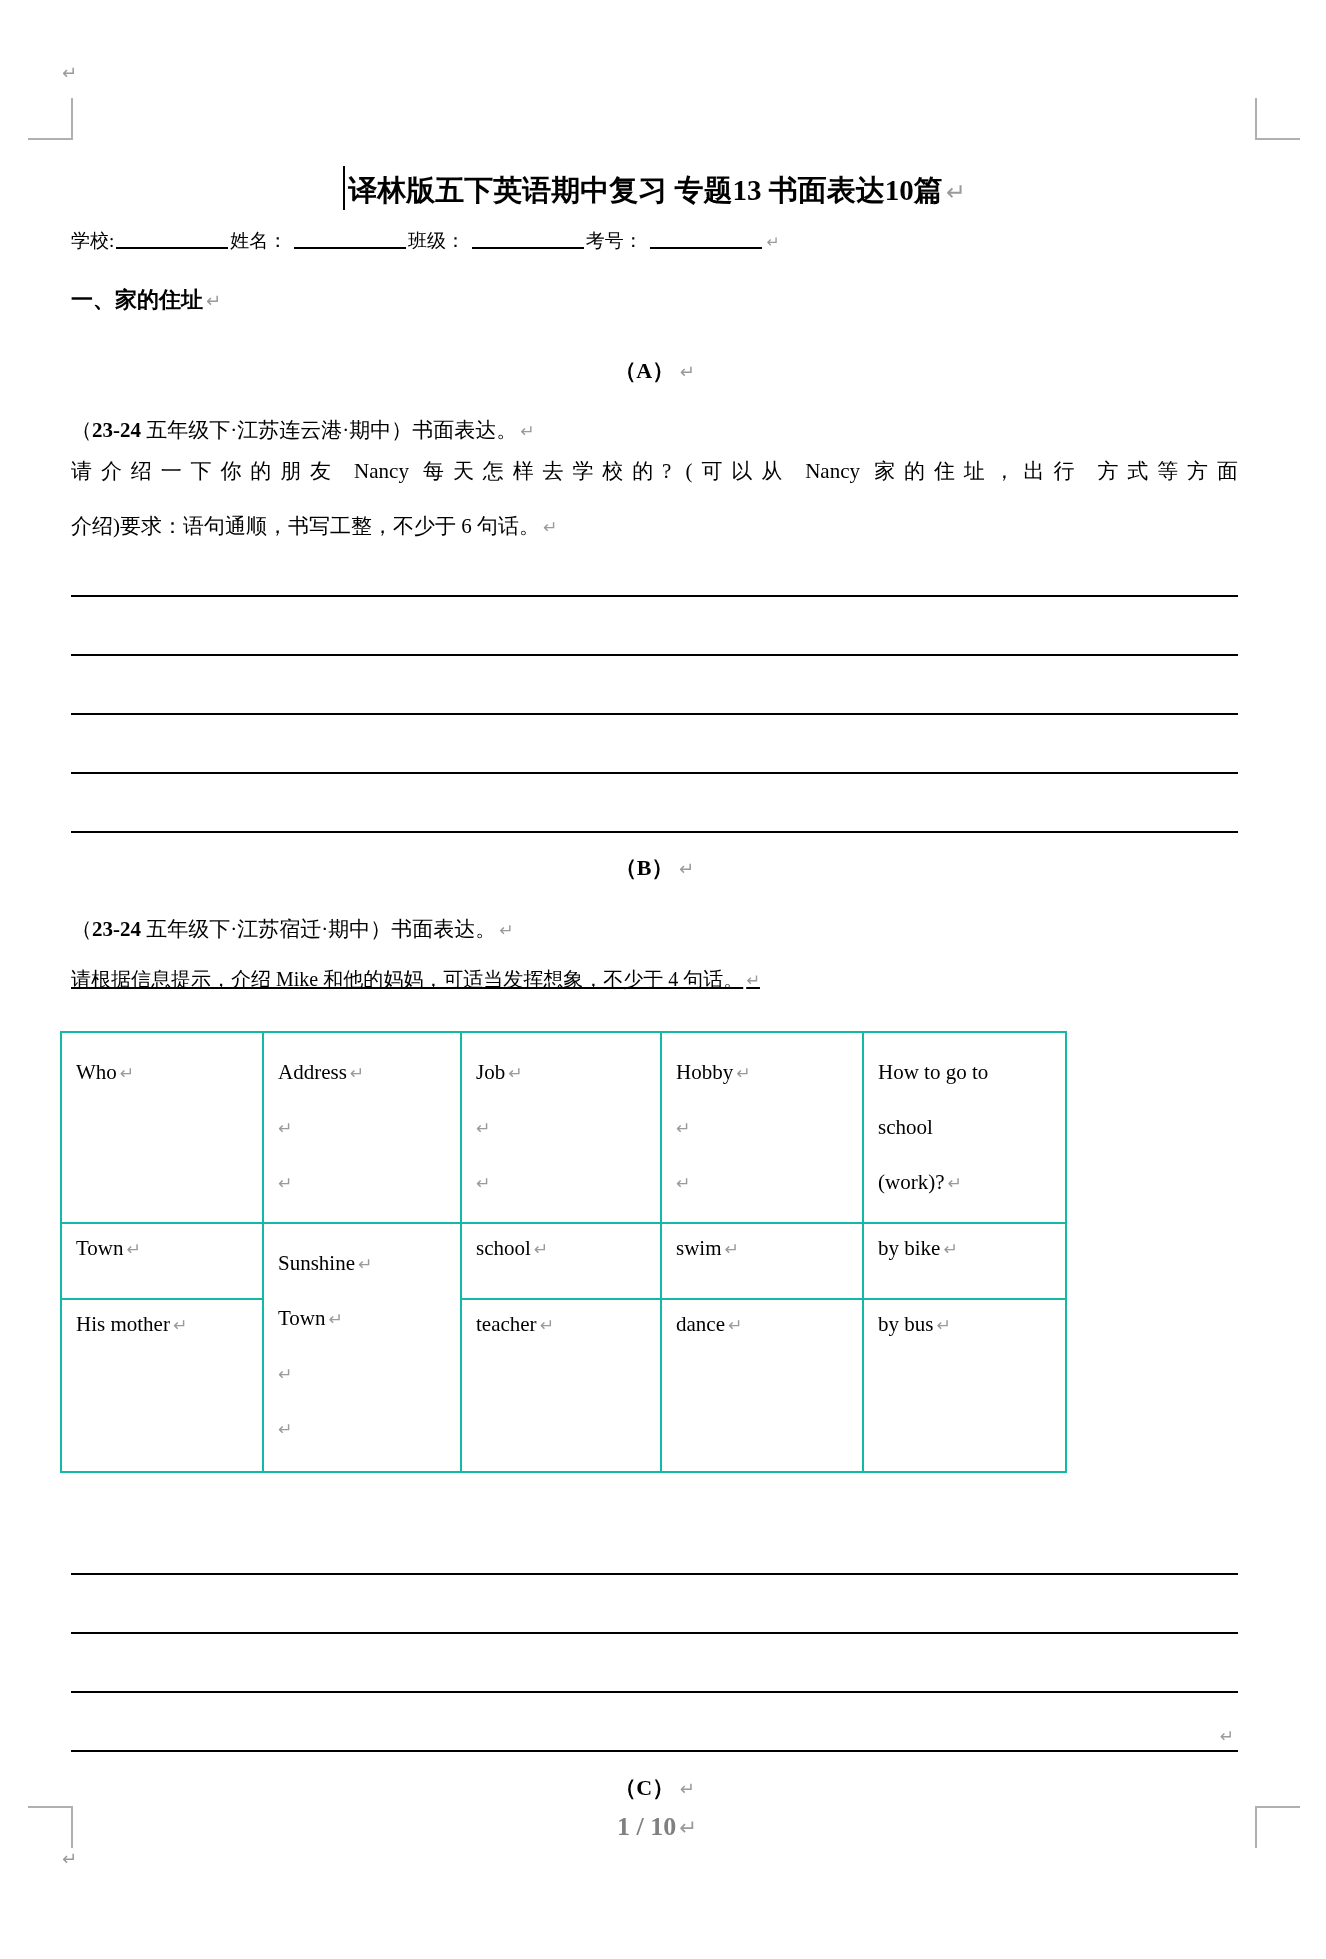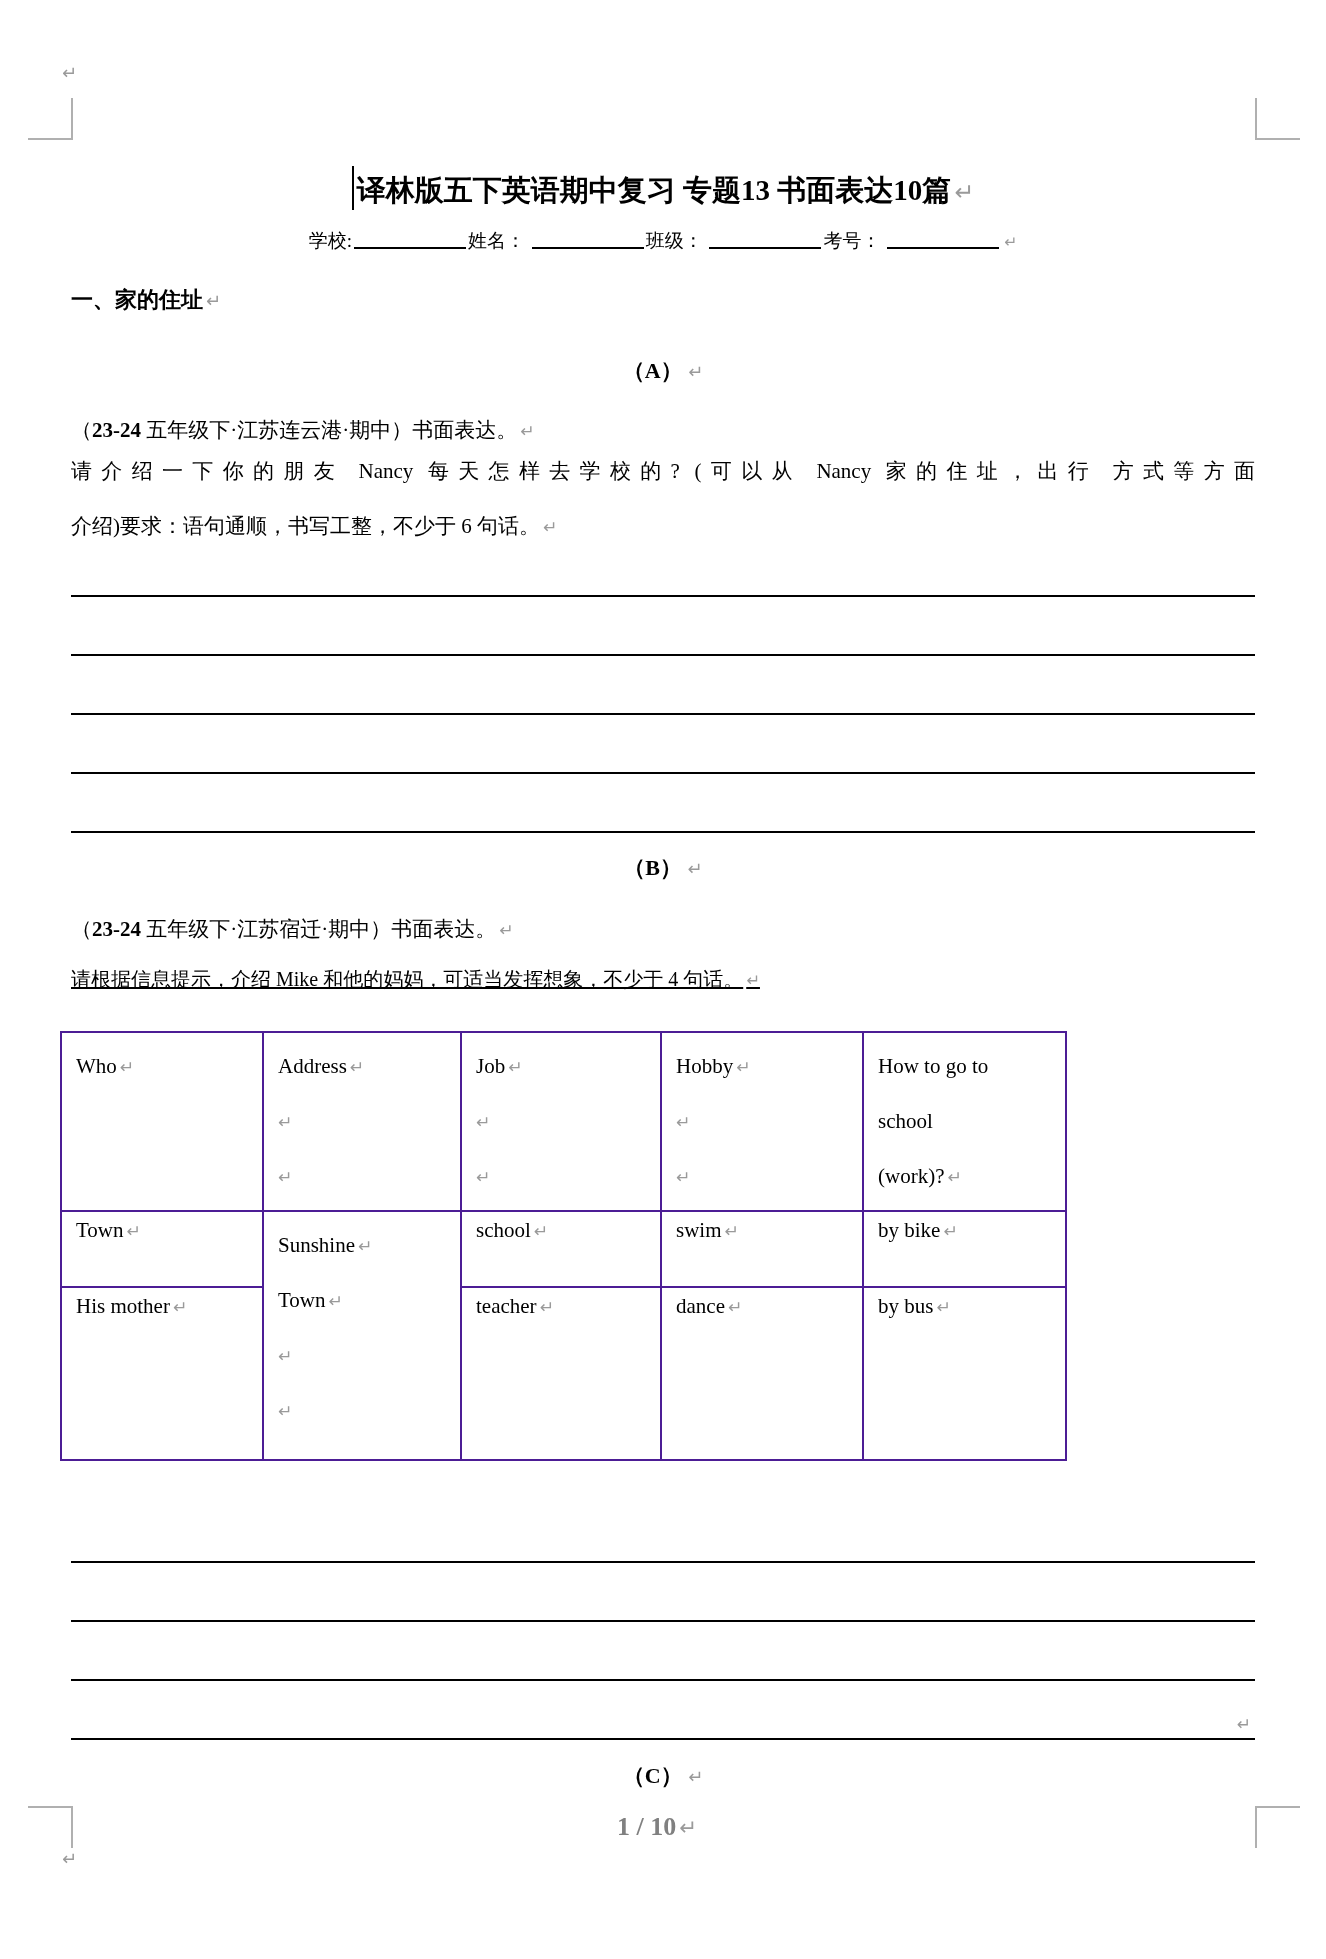--- a/index.html
+++ b/index.html
@@ -1,41 +1,41 @@
 <!DOCTYPE html>
 <html><head>
 <meta charset="utf-8">
 <style>
   html,body{margin:0;padding:0;}
   body{
     width:1326px;height:1959px;background:#ffffff;position:relative;overflow:hidden;
     font-family:"Liberation Serif","DejaVu Serif",serif;color:#000;
   }
-  #content{position:absolute;left:71px;right:71px;top:0;}
+  #content{position:absolute;left:71px;right:88px;top:0;}
   .title-row{margin-top:162px;height:56px;line-height:56px;text-align:center;font-size:29px;font-weight:bold;white-space:nowrap;}
   .cursor-bar{display:inline-block;width:2px;height:44px;background:#000;vertical-align:-10px;margin-right:3px;}
-  .info-row{height:46px;line-height:46px;text-align:center;font-size:19px;white-space:nowrap;}
+  .info-row{height:46px;line-height:46px;font-size:19px;white-space:nowrap;}
   .blank{display:inline-block;width:112px;height:1em;border-bottom:2px solid #000;vertical-align:-2px;margin:0 2px;}
   .h1{margin-top:16px;height:40px;line-height:40px;font-size:22px;font-weight:bold;}
   .part-label{margin-top:30px;height:42px;line-height:42px;font-size:22px;font-weight:bold;text-align:center;}
   .part-label.b{margin-top:14px;}
   .part-label.c{margin-top:14px;height:44px;line-height:44px;}
   .source{margin-top:10px;height:42px;line-height:56px;font-size:21px;}
   .source.b{margin-top:16px;height:48px;line-height:48px;}
   .para{font-size:21px;line-height:55px;}
   .para.just{text-align:justify;text-align-last:justify;}
   .prompt-b{font-size:20px;height:52px;line-height:52px;text-decoration:underline;}
   .answer-line{border-bottom:2px solid #000;height:57px;position:relative;}
   .answer-line.first-a{height:40px;}
   .answer-line.first-b{height:100px;}
   .pilcrow{color:#9a9a9a;font-size:0.82em;font-family:"DejaVu Sans","Liberation Sans",sans-serif;padding-left:3px;font-weight:normal;}
   .pilcrow.solo{padding-left:0;}
   .line-pilcrow{position:absolute;right:4px;bottom:4px;font-size:17px;color:#9a9a9a;font-family:"DejaVu Sans","Liberation Sans",sans-serif;}
   table.info-table{border-collapse:collapse;margin-top:26px;margin-left:-11px;table-layout:fixed;width:1005px;font-size:21px;}
-  table.info-table td{border:2px solid #4c1d95;padding:6px 14px;vertical-align:top;}
+  table.info-table td{border:2px solid #14b8a6;padding:12px 14px;vertical-align:top;}
   td.vmid{vertical-align:middle;}
   .cellline{line-height:55px;height:55px;white-space:nowrap;}
   tr.row-head{height:170px;}
   tr.row-mike{height:76px;}
   tr.row-mother{height:173px;}
   .corner{position:absolute;width:43px;height:40px;}
   .corner.tl{left:28px;top:98px;border-right:2px solid #b0b0b0;border-bottom:2px solid #b0b0b0;}
   .corner.tr{left:1255px;top:98px;border-left:2px solid #b0b0b0;border-bottom:2px solid #b0b0b0;}
   .corner.bl{left:28px;top:1806px;border-right:2px solid #b0b0b0;border-top:2px solid #b0b0b0;}
   .corner.br{left:1255px;top:1806px;border-left:2px solid #b0b0b0;border-top:2px solid #b0b0b0;}

